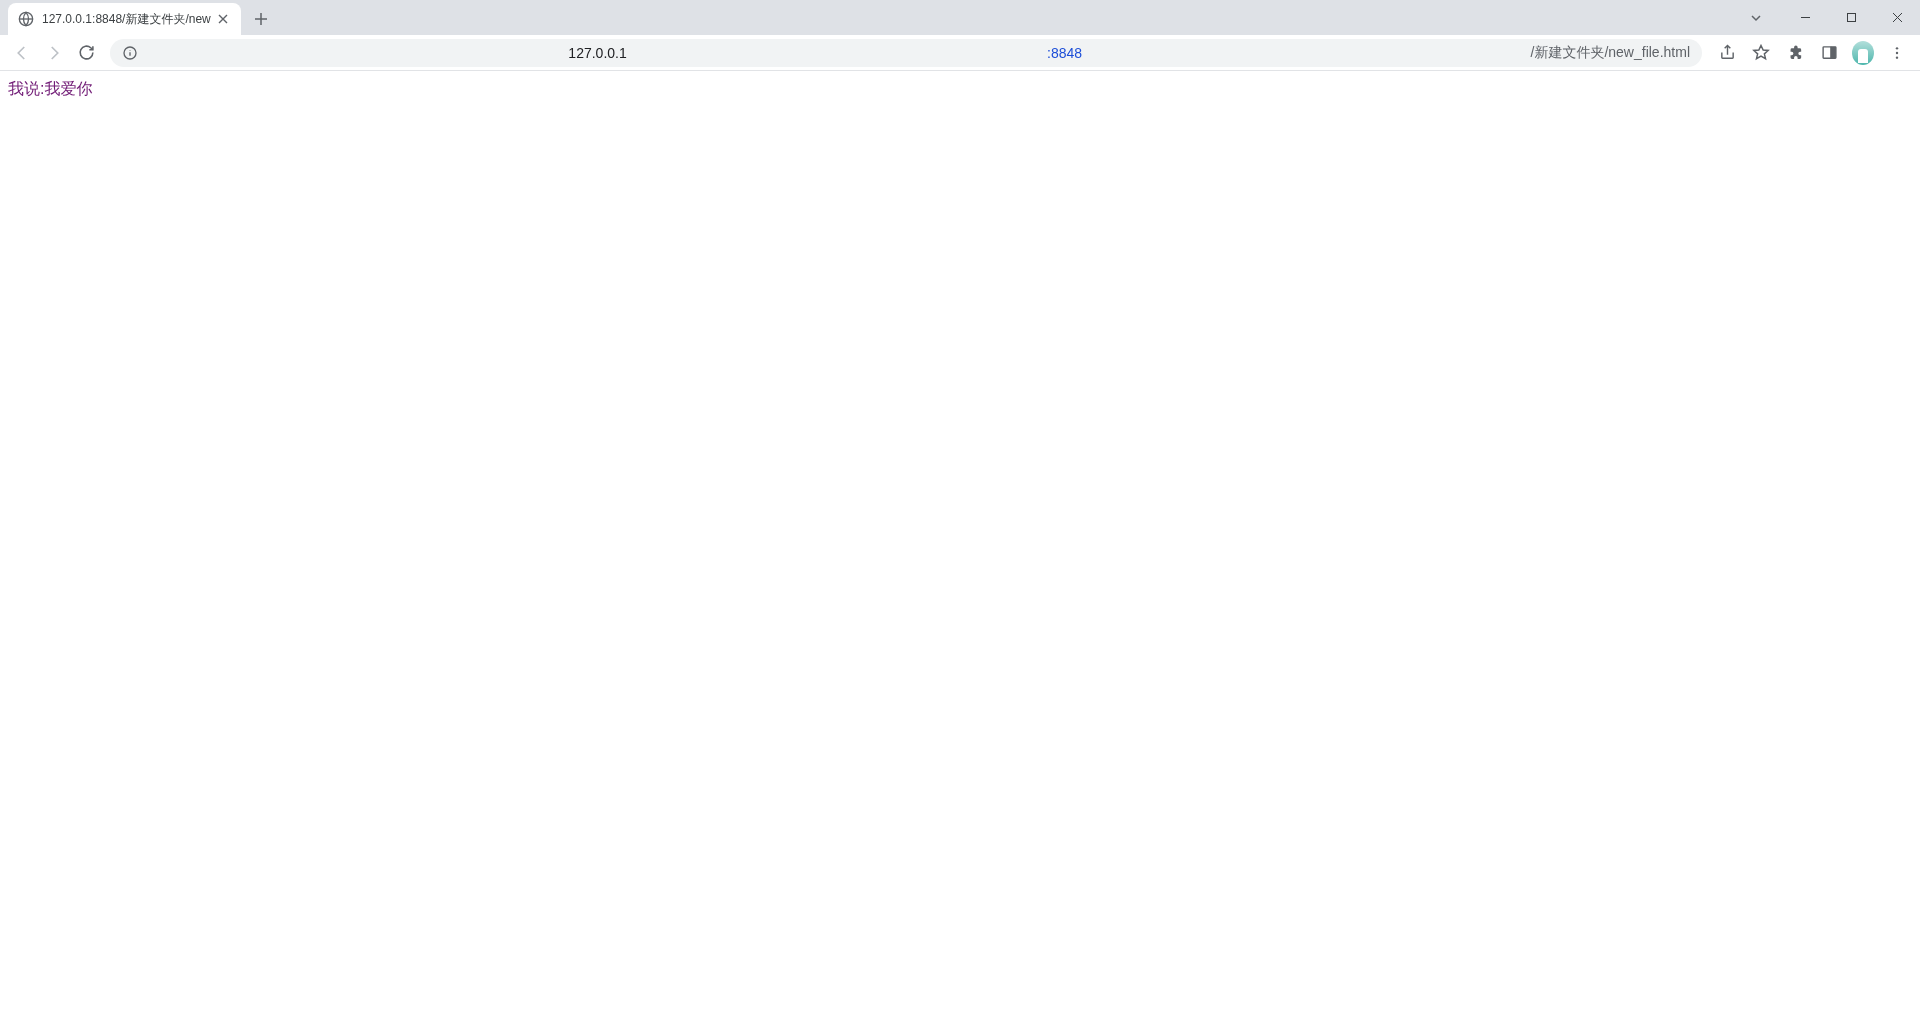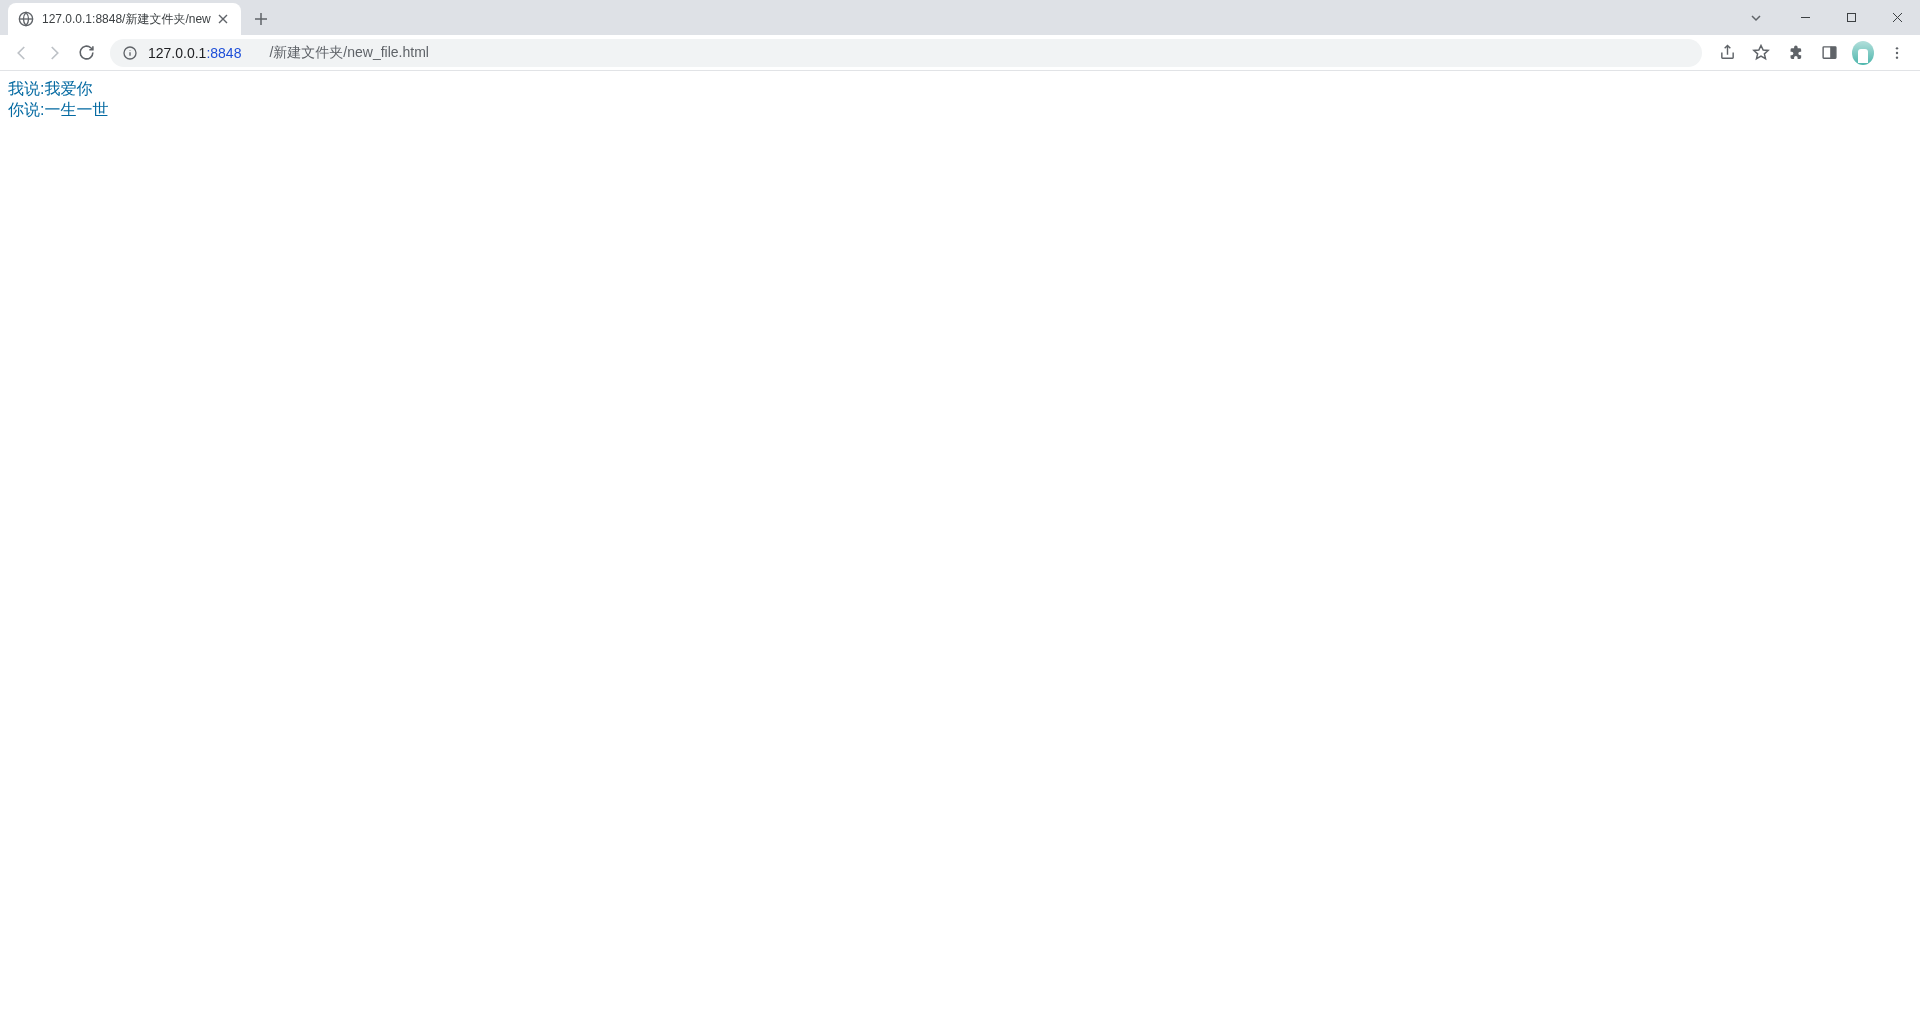--- a/index.html
+++ b/index.html
@@ -130,20 +130,21 @@
       height: 28px;
       background: #f1f3f4;
       border-radius: 14px;
       margin: 0 8px;
       display: flex;
       align-items: center;
       padding: 0 12px;
       font-size: 14px;
       color: #202124;
       cursor: text;
+      justify-content: space-between;
     }
     .site-info {
       width: 16px;
       height: 16px;
       margin-right: 10px;
       display: flex;
       align-items: center;
       justify-content: center;
       color: #5f6368;
     }
@@ -191,21 +192,21 @@
       border-radius: 3px 3px 0 0;
       position: relative;
       top: 3px;
     }
     
     .page-content {
       padding: 8px;
       font-family: "Microsoft YaHei", SimSun, Arial, sans-serif;
       font-size: 16px;
       line-height: 1.3;
-      color: #0369a1;
+      color: #701a75;
     }
     .page-line {
       display: block;
     }
     svg {
       display: block;
     }
   </style>
 </head>
 <body>
@@ -317,14 +318,13 @@
         <circle cx="12" cy="5" r="1.8"></circle>
         <circle cx="12" cy="12" r="1.8"></circle>
         <circle cx="12" cy="19" r="1.8"></circle>
       </svg>
     </div>
   </div>
 </div>
 
 <div class="page-content">
   <span class="page-line">我说:我爱你</span>
-  <span class="page-line">你说:一生一世</span>
 </div>
 
 </body></html>

